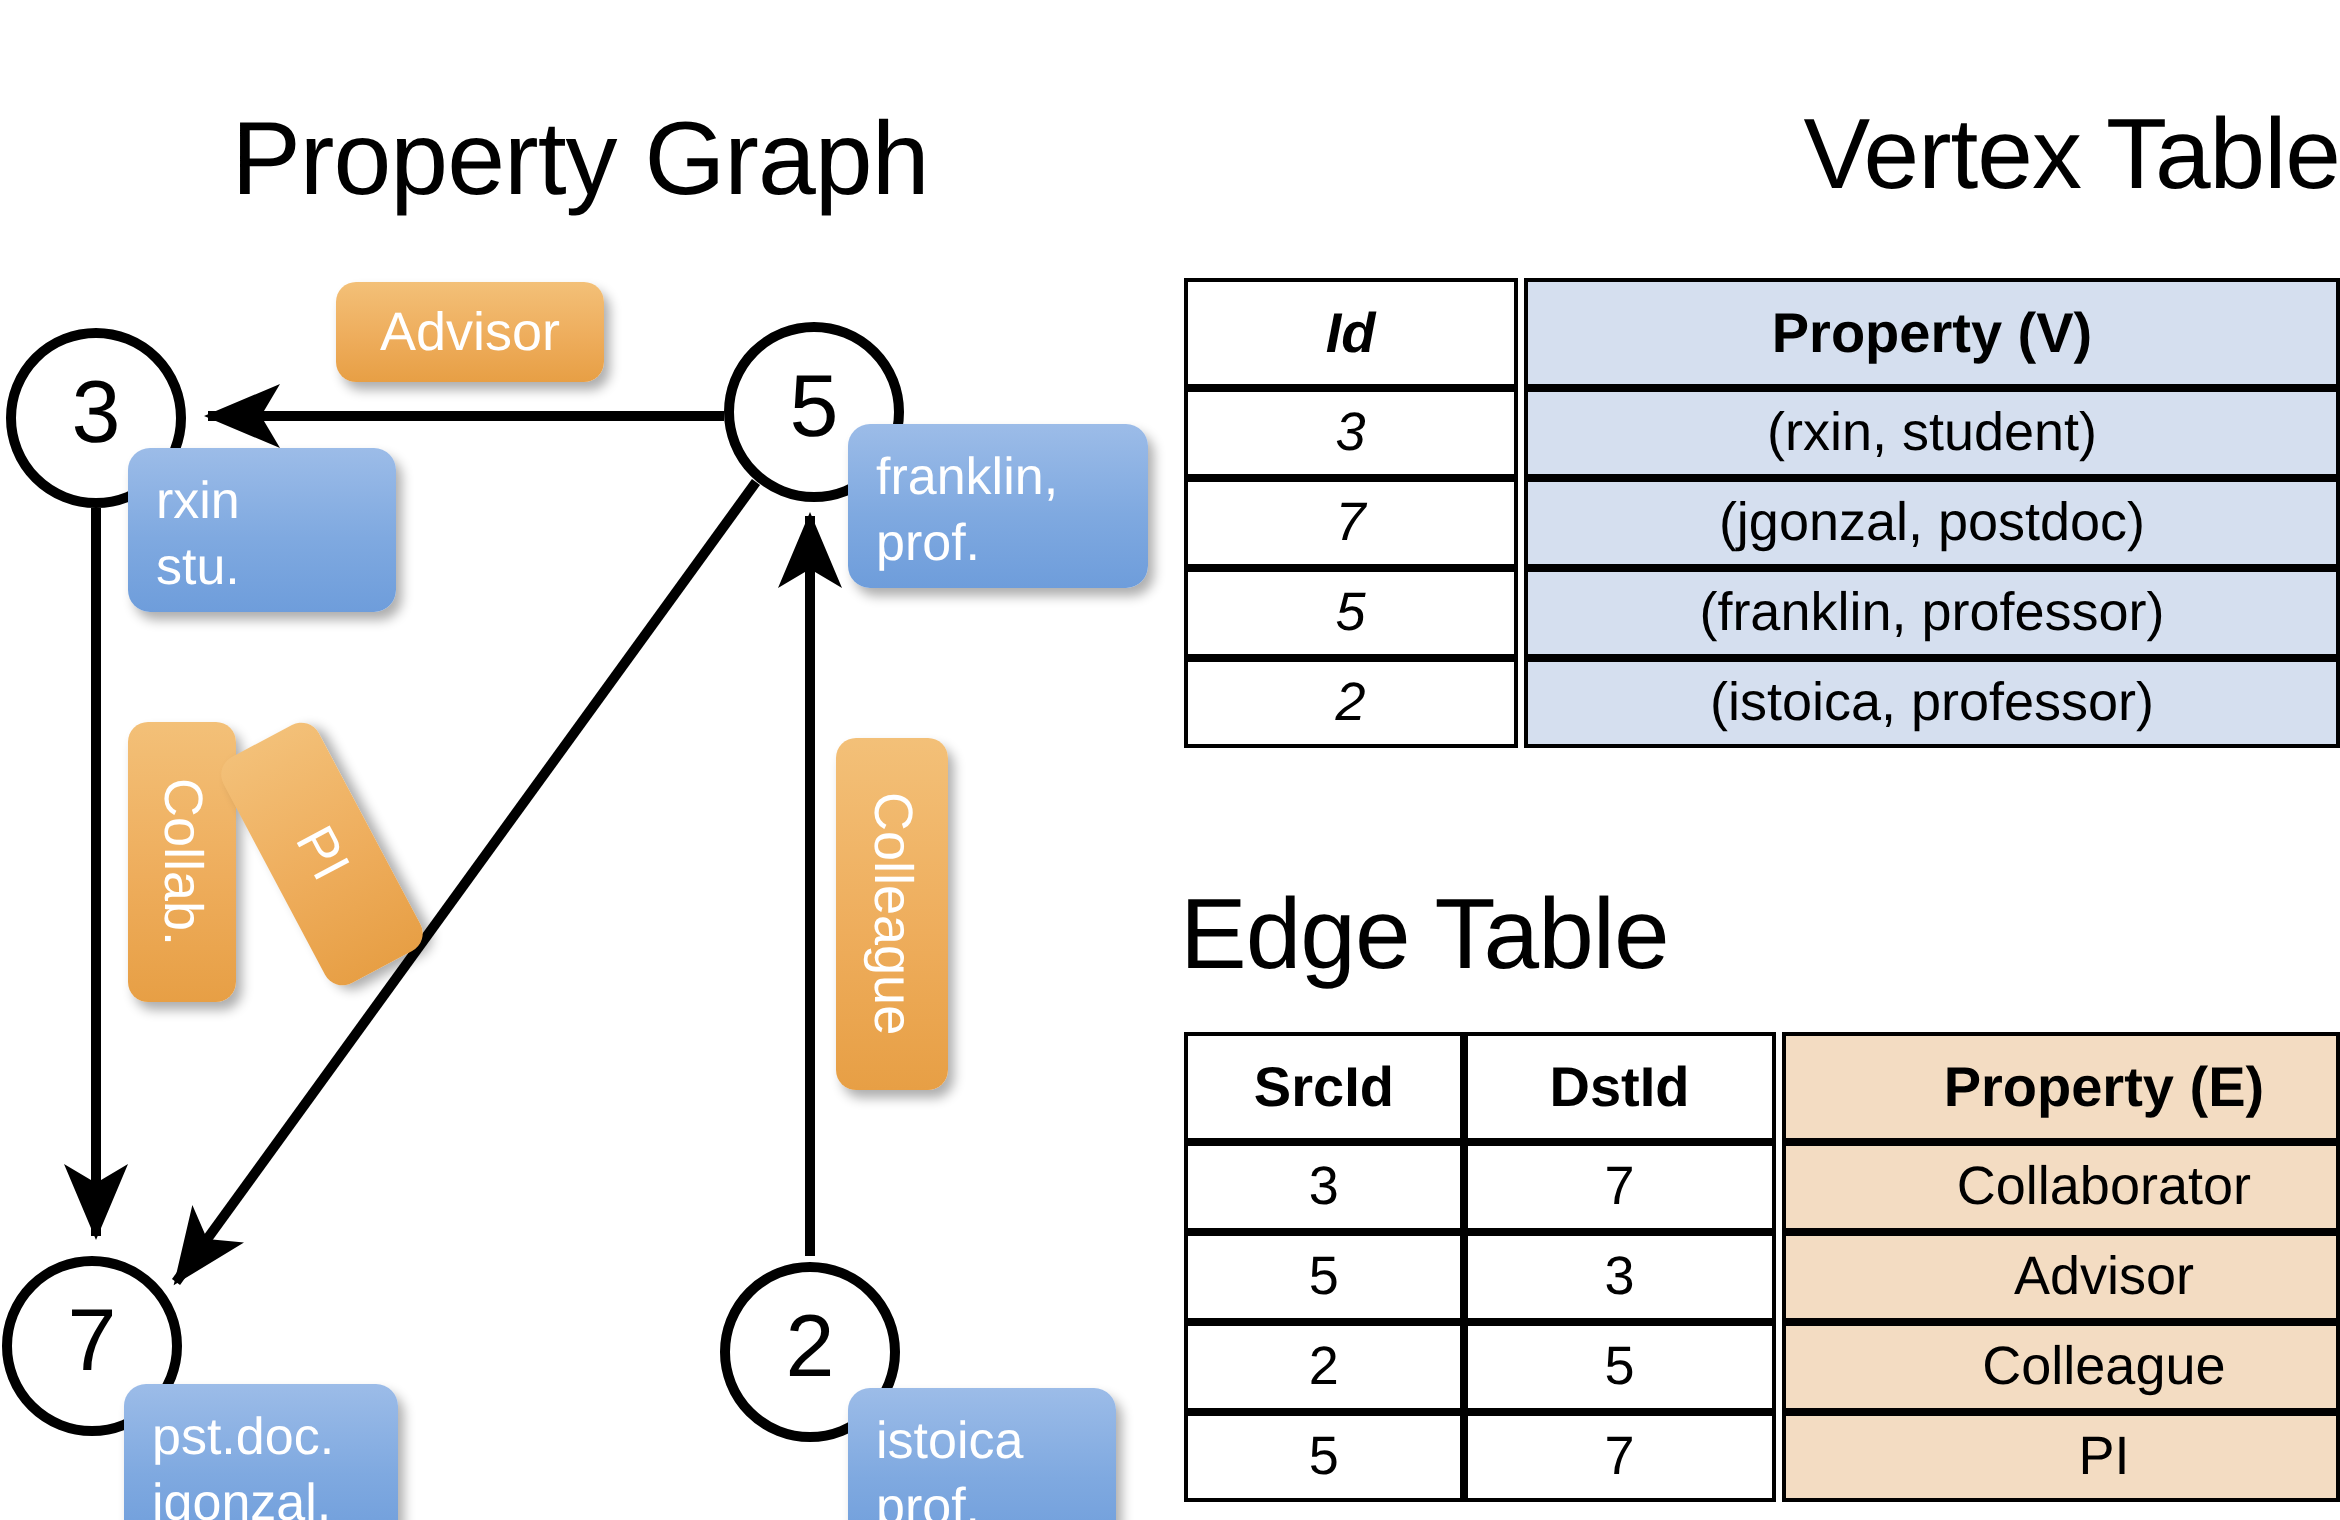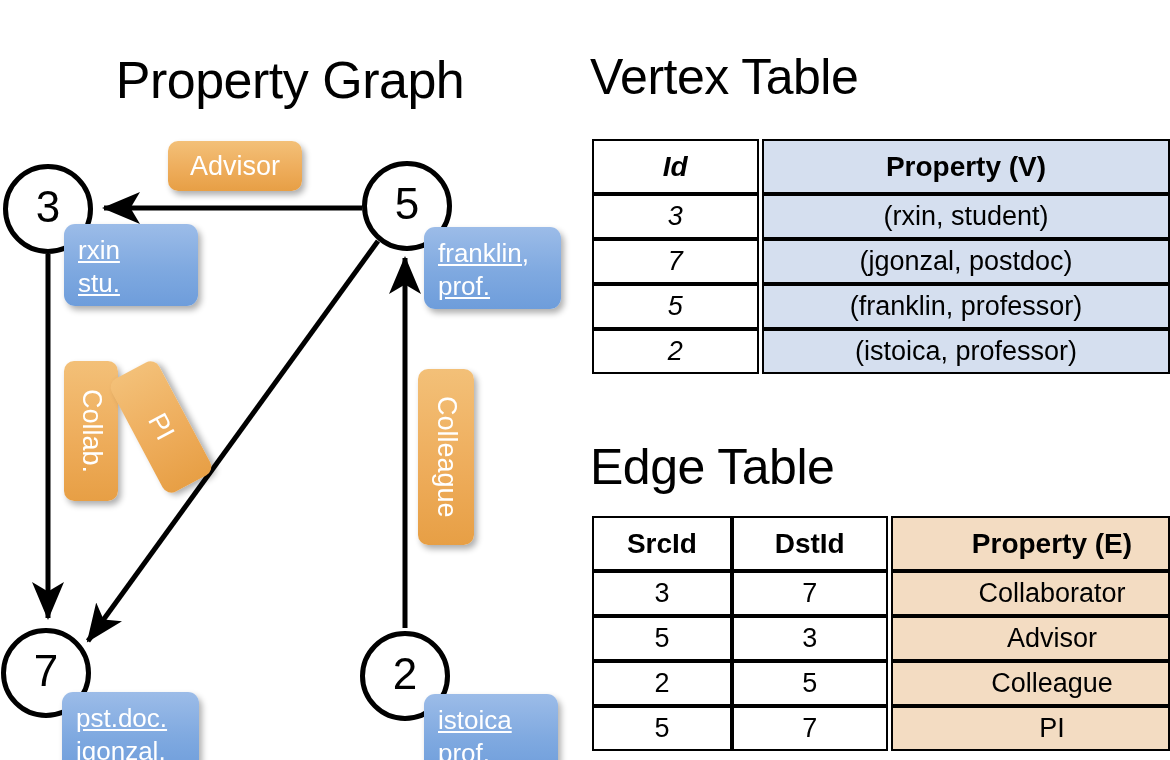--- a/index.html
+++ b/index.html
@@ -14,21 +14,21 @@
 
   
   .title {
     position: absolute;
     font-weight: 400;
     color: #000000;
     letter-spacing: -0.5px;
     white-space: nowrap;
   }
   #graph-title  { left: 0;   top: 14px;  width: 580px; text-align: center; font-size: 52px; }
-  #vertex-title { left: 590px; top: 12px;  width: 580px; text-align: left; font-size: 50px; }
+  #vertex-title { left: 590px; top: 12px;  width: 580px; text-align: right; font-size: 50px; }
   #edge-title   { left: 590px; top: 402px; width: 580px; text-align: left; font-size: 50px; }
 
   
   #graph-panel { position: absolute; left: 0; top: 0; width: 585px; height: 760px; }
   #graph-svg { position: absolute; left: 0; top: 0; }
 
   .node {
     position: absolute;
     width: 90px; height: 90px;
     border: 5px solid #000;
@@ -42,21 +42,20 @@
   .prop-box {
     position: absolute;
     border-radius: 11px;
     background: linear-gradient(to bottom, #9cbce8 0%, #7fa9e0 55%, #6e9ddb 100%);
     box-shadow: 3px 4px 6px rgba(0,0,0,0.32);
     color: #ffffff;
     font-size: 26px;
     line-height: 1.28;
     padding: 10px 14px;
     z-index: 6;
-    text-decoration: underline;
   }
 
   .edge-label {
     position: absolute;
     border-radius: 10px;
     background: linear-gradient(to bottom, #f3c078 0%, #eead5c 55%, #e79f45 100%);
     box-shadow: 3px 4px 6px rgba(0,0,0,0.32);
     color: #ffffff;
     font-size: 27px;
     display: flex; align-items: center; justify-content: center;
@@ -137,21 +136,21 @@
       <span>7</span>
     </div>
     <div class="node" style="left:360px; top:595px;">
       <span>2</span>
     </div>
 
     <div class="prop-box" style="left:64px;  top:188px; width:134px; height:82px;">
       <div>rxin</div>
       <div>stu.</div>
     </div>
-    <div class="prop-box" style="left:424px; top:191px; width:137px; height:82px;">
+    <div class="prop-box" style="left:424px; top:176px; width:150px; height:82px;">
       <div>franklin,</div>
       <div>prof.</div>
     </div>
     <div class="prop-box" style="left:62px;  top:656px; width:137px; height:82px;">
       <div>pst.doc.</div>
       <div>jgonzal,</div>
     </div>
     <div class="prop-box" style="left:424px; top:658px; width:134px; height:82px;">
       <div>istoica</div>
       <div>prof.</div>

